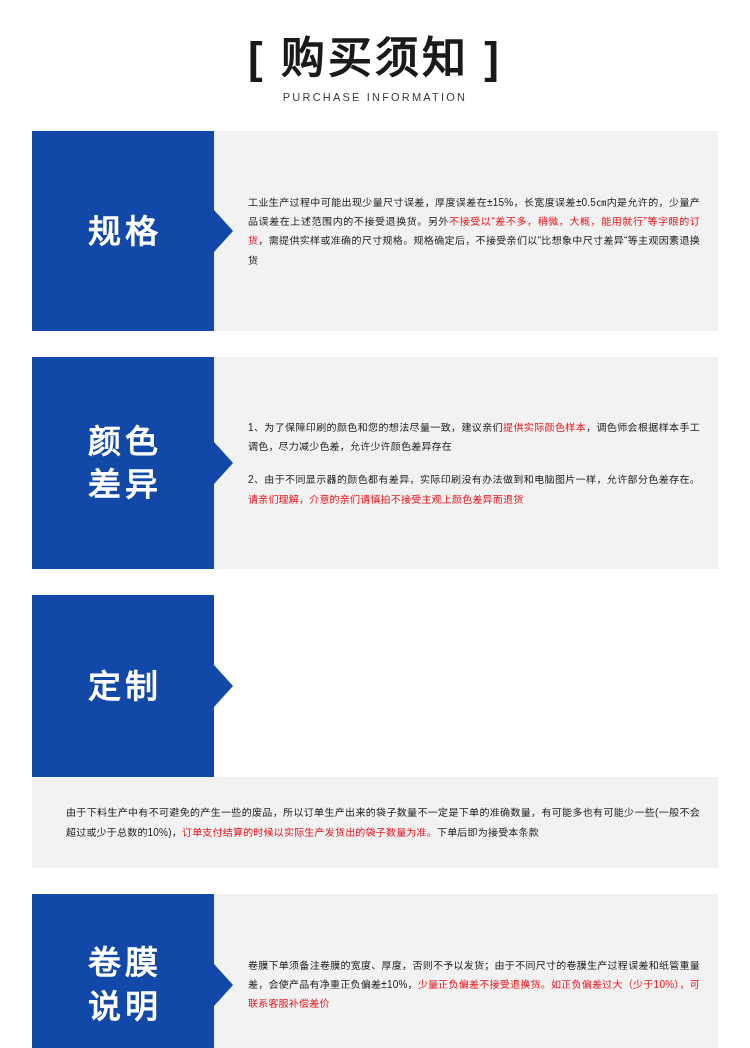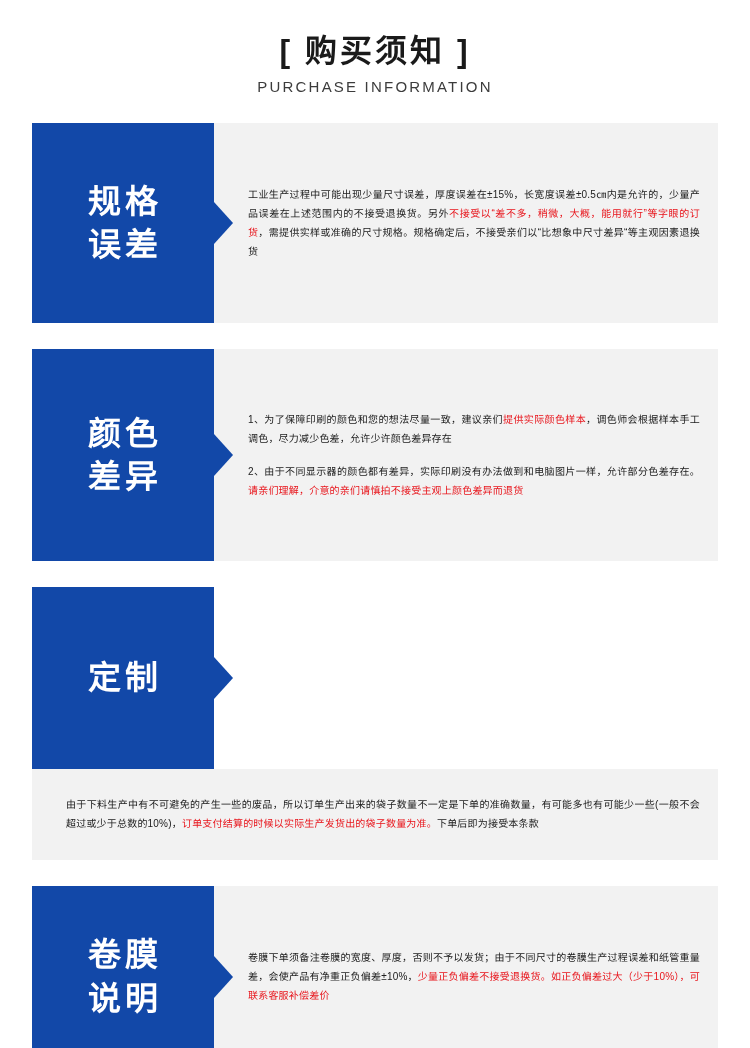--- a/index.html
+++ b/index.html
@@ -23,30 +23,30 @@
     background: #ffffff;
     box-sizing: border-box;
   }
 
   
   .header {
     padding-top: 34px;
     text-align: center;
   }
   .header-title {
-    font-size: 32px;
+    font-size: 44px;
     font-weight: bold;
     letter-spacing: 3px;
     color: #1a1a1a;
     line-height: 1.1;
     font-family: "Liberation Sans", "DejaVu Sans", sans-serif;
   }
   .header-sub {
     margin-top: 9px;
-    font-size: 15px;
+    font-size: 11px;
     letter-spacing: 2.2px;
     color: #3c3c3c;
     font-family: "Liberation Sans", sans-serif;
   }
 
   
   .sections {
     margin-top: 28px;
     padding: 0 32px;
     box-sizing: border-box;
@@ -142,21 +142,20 @@
   <div class="header">
     <div class="header-title">[ 购买须知 ]</div>
     <div class="header-sub">PURCHASE INFORMATION</div>
   </div>
 
   <div class="sections">
 
     <div class="section s1">
       <div class="section-label">
         <div class="lbl-line">规格</div>
-        <div class="lbl-line">误差</div>
       </div>
       <div class="section-body">
         <p class="para">
           <span>工业生产过程中可能出现少量尺寸误差，厚度误差在±15%，长宽度误差±0.5㎝内是允许的，少量产品误差在上述范围内的不接受退换货。另外</span><span class="red">不接受以“差不多，稍微，大概，能用就行”等字眼的订货</span><span>，需提供实样或准确的尺寸规格。规格确定后，不接受亲们以“比想象中尺寸差异“等主观因素退换货</span>
         </p>
       </div>
     </div>
 
     <div class="section s2">
       <div class="section-label">

